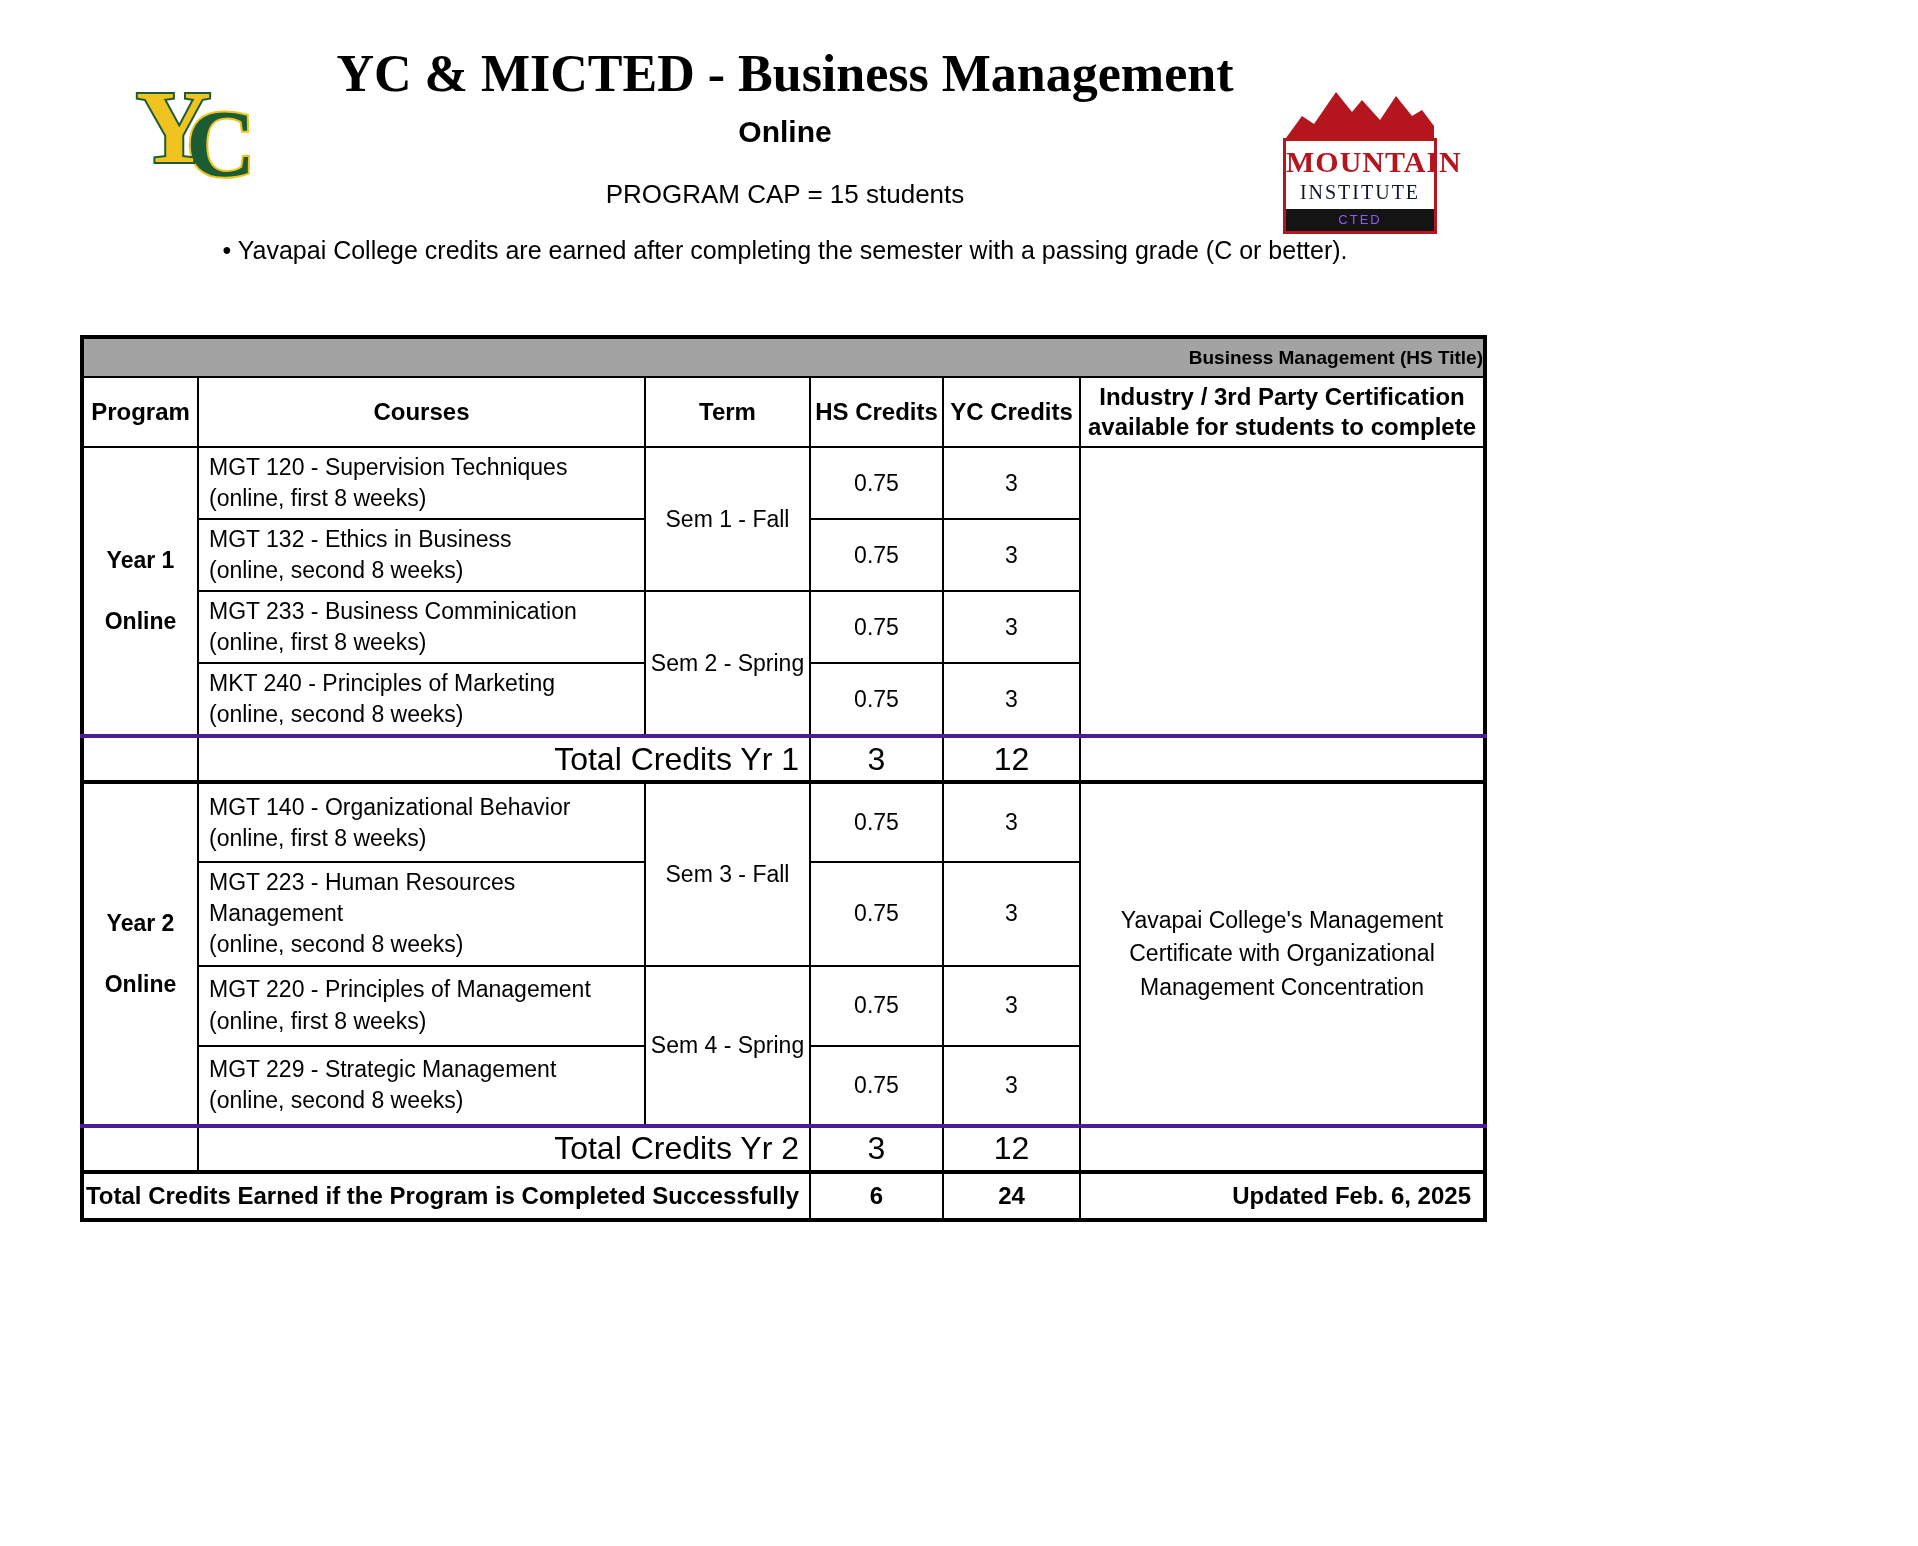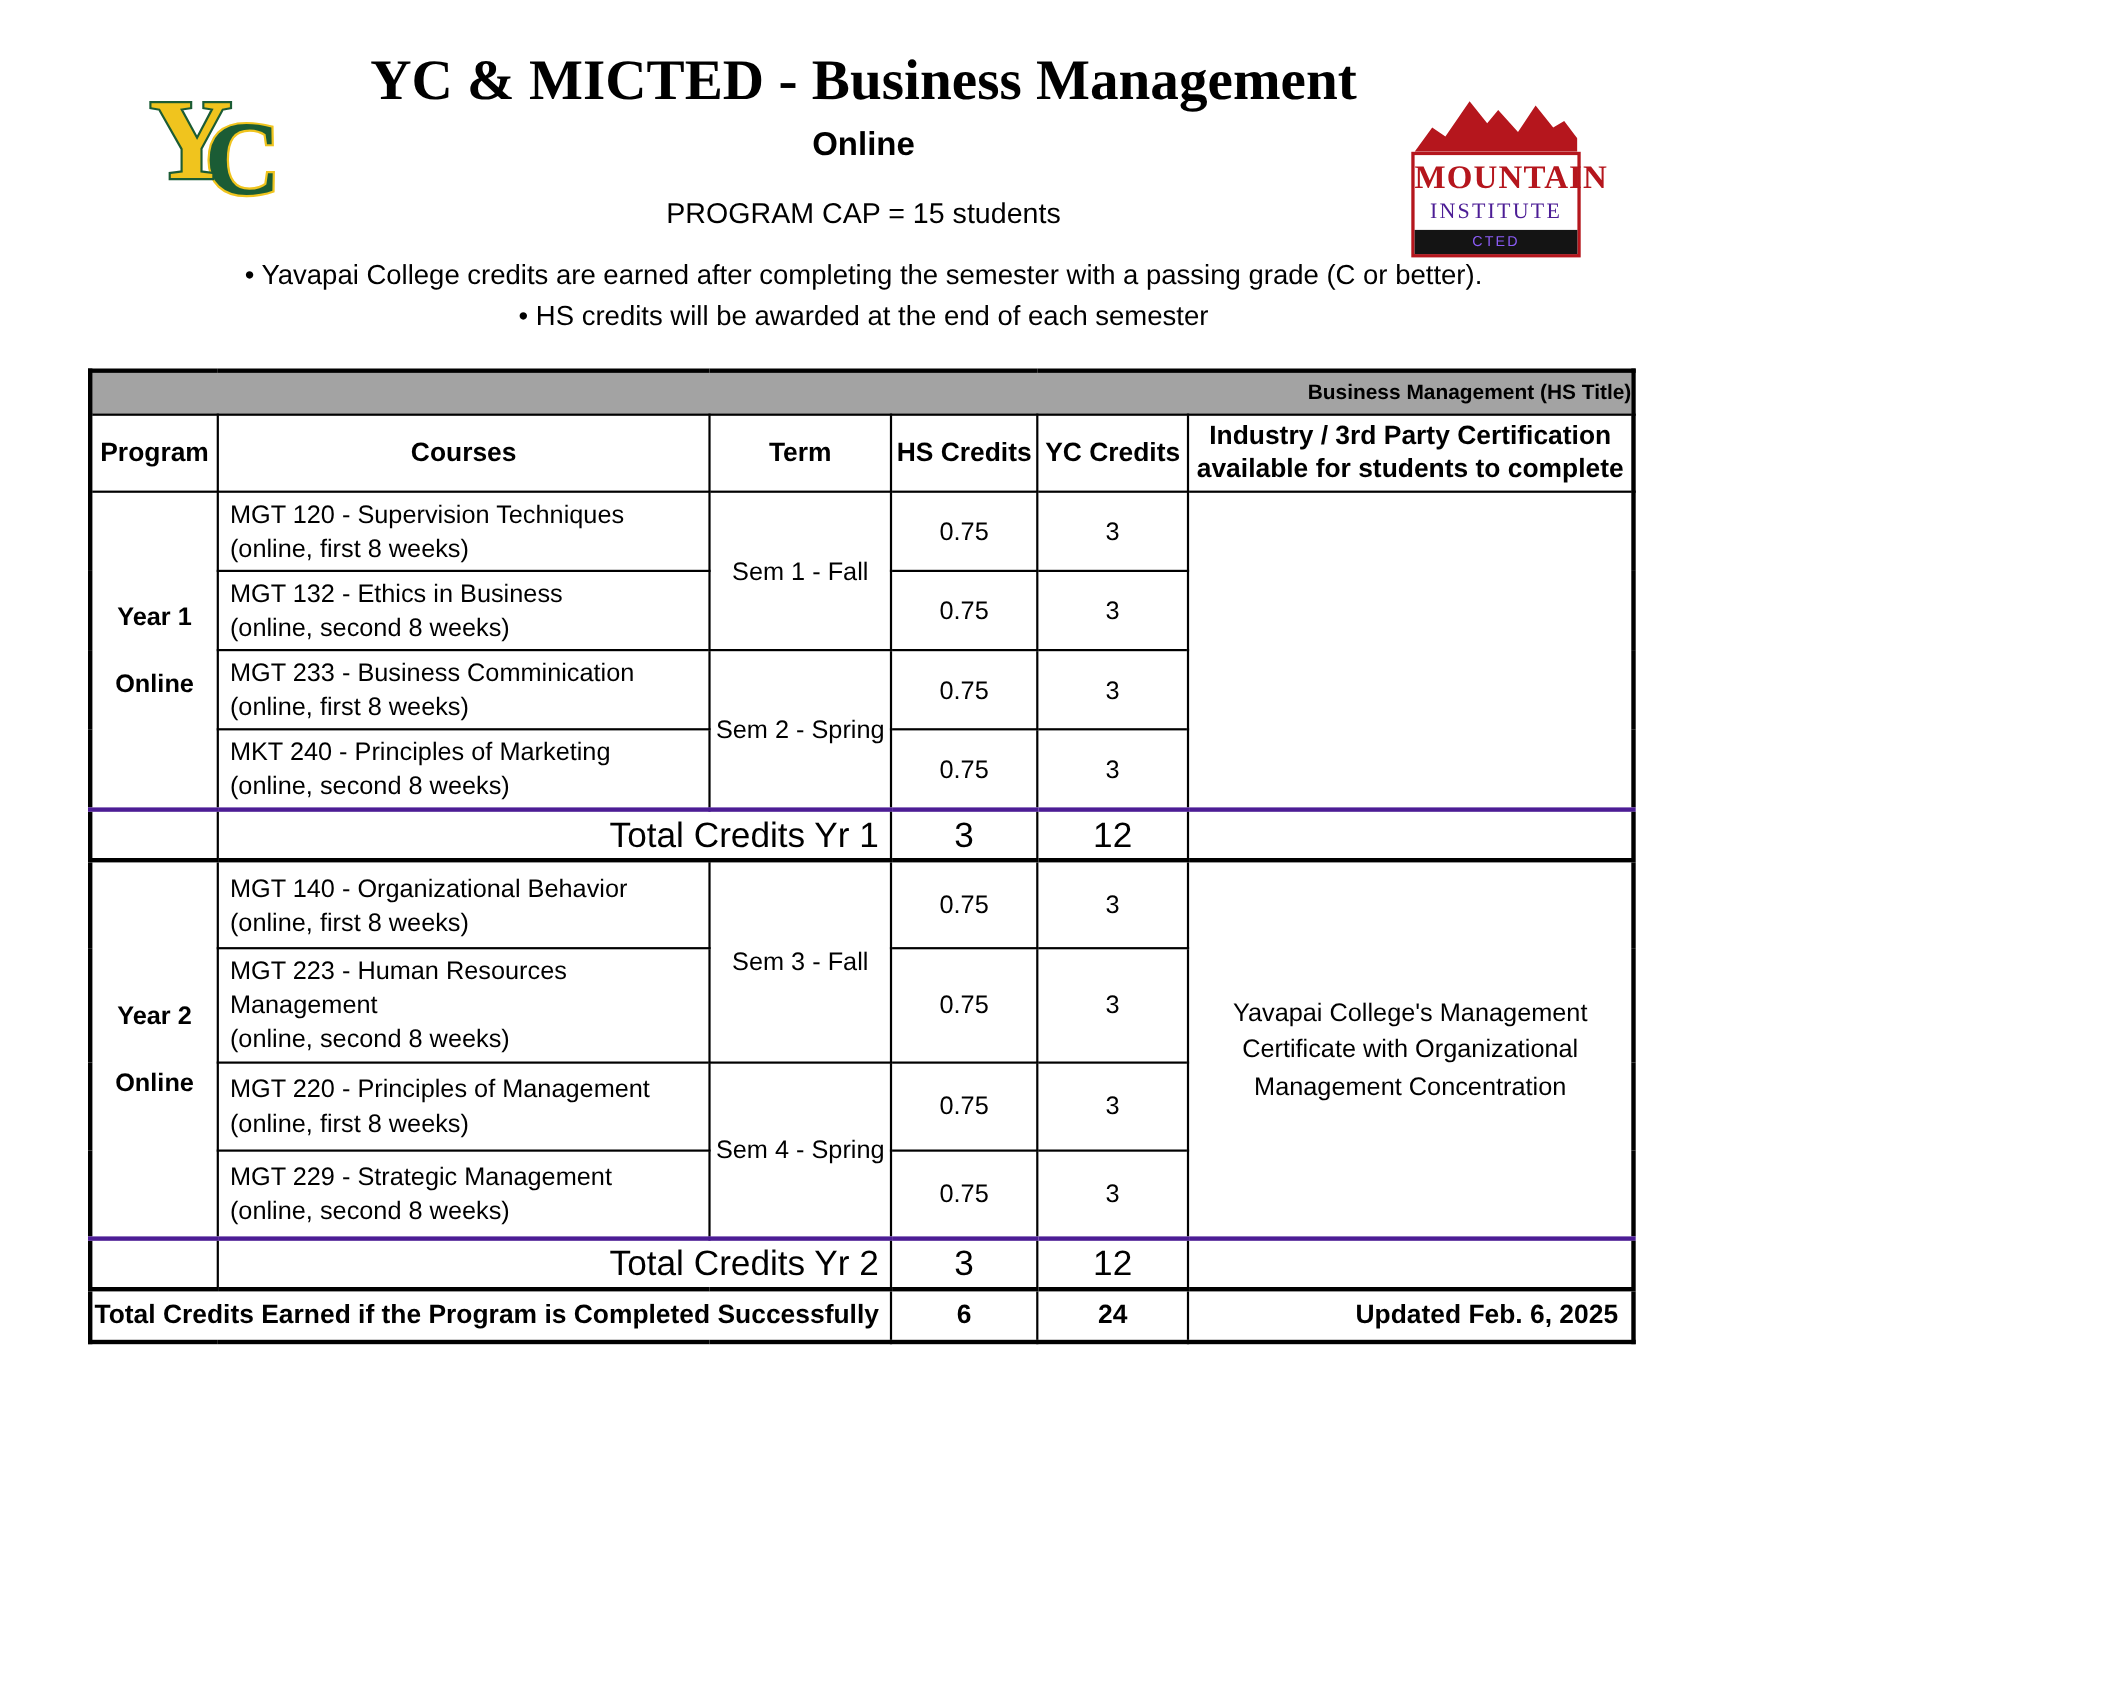--- a/index.html
+++ b/index.html
@@ -19,21 +19,21 @@
   .yc-logo { position:absolute; left:132px; top:70px; width:160px; height:125px; }
   .yc-letter { font-family:"Liberation Serif", serif; font-weight:bold; paint-order:stroke; }
   .yc-letter-c { font-size:96px; fill:#1b5c35; stroke:#f0c41e; stroke-width:4px; }
   .yc-letter-y { font-size:104px; fill:#f0c41e; stroke:#1b5c35; stroke-width:4px; }
 
   
   .mi-logo { position:absolute; left:1283px; top:86px; width:154px; }
   .mi-mountain { display:block; margin:0 auto; }
   .mi-box { border:3px solid #b5161d; background:#fff; text-align:center; }
   .mi-word-mountain { color:#b5161d; font-family:"Liberation Serif", serif; font-size:30px; letter-spacing:1px; padding-top:4px; font-weight:bold; }
-  .mi-word-institute { color:#4c1d95; font-family:"Liberation Serif", serif; font-size:20px; letter-spacing:2px; padding:2px 0 5px 0; }
+  .mi-word-institute { color:#0f172a; font-family:"Liberation Serif", serif; font-size:20px; letter-spacing:2px; padding:2px 0 5px 0; }
   .mi-cted { background:#141414; color:#8b5cf6; font-size:13px; letter-spacing:2px; padding:3px 0 4px 0; }
 
   
   .program-table { position:absolute; left:80px; top:335px; width:1403px;
                    border-collapse:collapse; table-layout:fixed; border:4px solid #000; }
   .program-table td { border:2px solid #000; font-size:23px; vertical-align:middle; overflow:hidden; }
 
   .title-row td { background:#a3a3a3; text-align:right; font-weight:bold; font-size:19px; }
   .header-row td { text-align:center; font-weight:bold; font-size:24px; padding:0 4px; line-height:1.25; }
   .cert-header { font-size:21px; }
@@ -65,21 +65,20 @@
       <text x="4" y="92" class="yc-letter yc-letter-y">Y</text>
     </svg>
   </div>
 
   <div class="header-center">
     <div class="title">YC &amp; MICTED - Business Management</div>
     <div class="subtitle">Online</div>
     <div class="program-cap">PROGRAM CAP = 15 students</div>
     <div class="bullets">
       <div class="bullet">• Yavapai College credits are earned after completing the semester with a passing grade (C or better).</div>
-      <div class="bullet">• HS credits will be awarded at the end of each semester</div>
     </div>
   </div>
 
   <div class="mi-logo">
     <svg class="mi-mountain" width="148" height="52" viewBox="0 0 148 52" preserveAspectRatio="none">
       <polygon points="0,52 16,30 28,38 50,6 66,26 76,14 94,34 110,10 126,30 136,24 148,40 148,52" fill="#b5161d"></polygon>
     </svg>
     <div class="mi-box">
       <div class="mi-word-mountain">MOUNTAIN</div>
       <div class="mi-word-institute">INSTITUTE</div>

